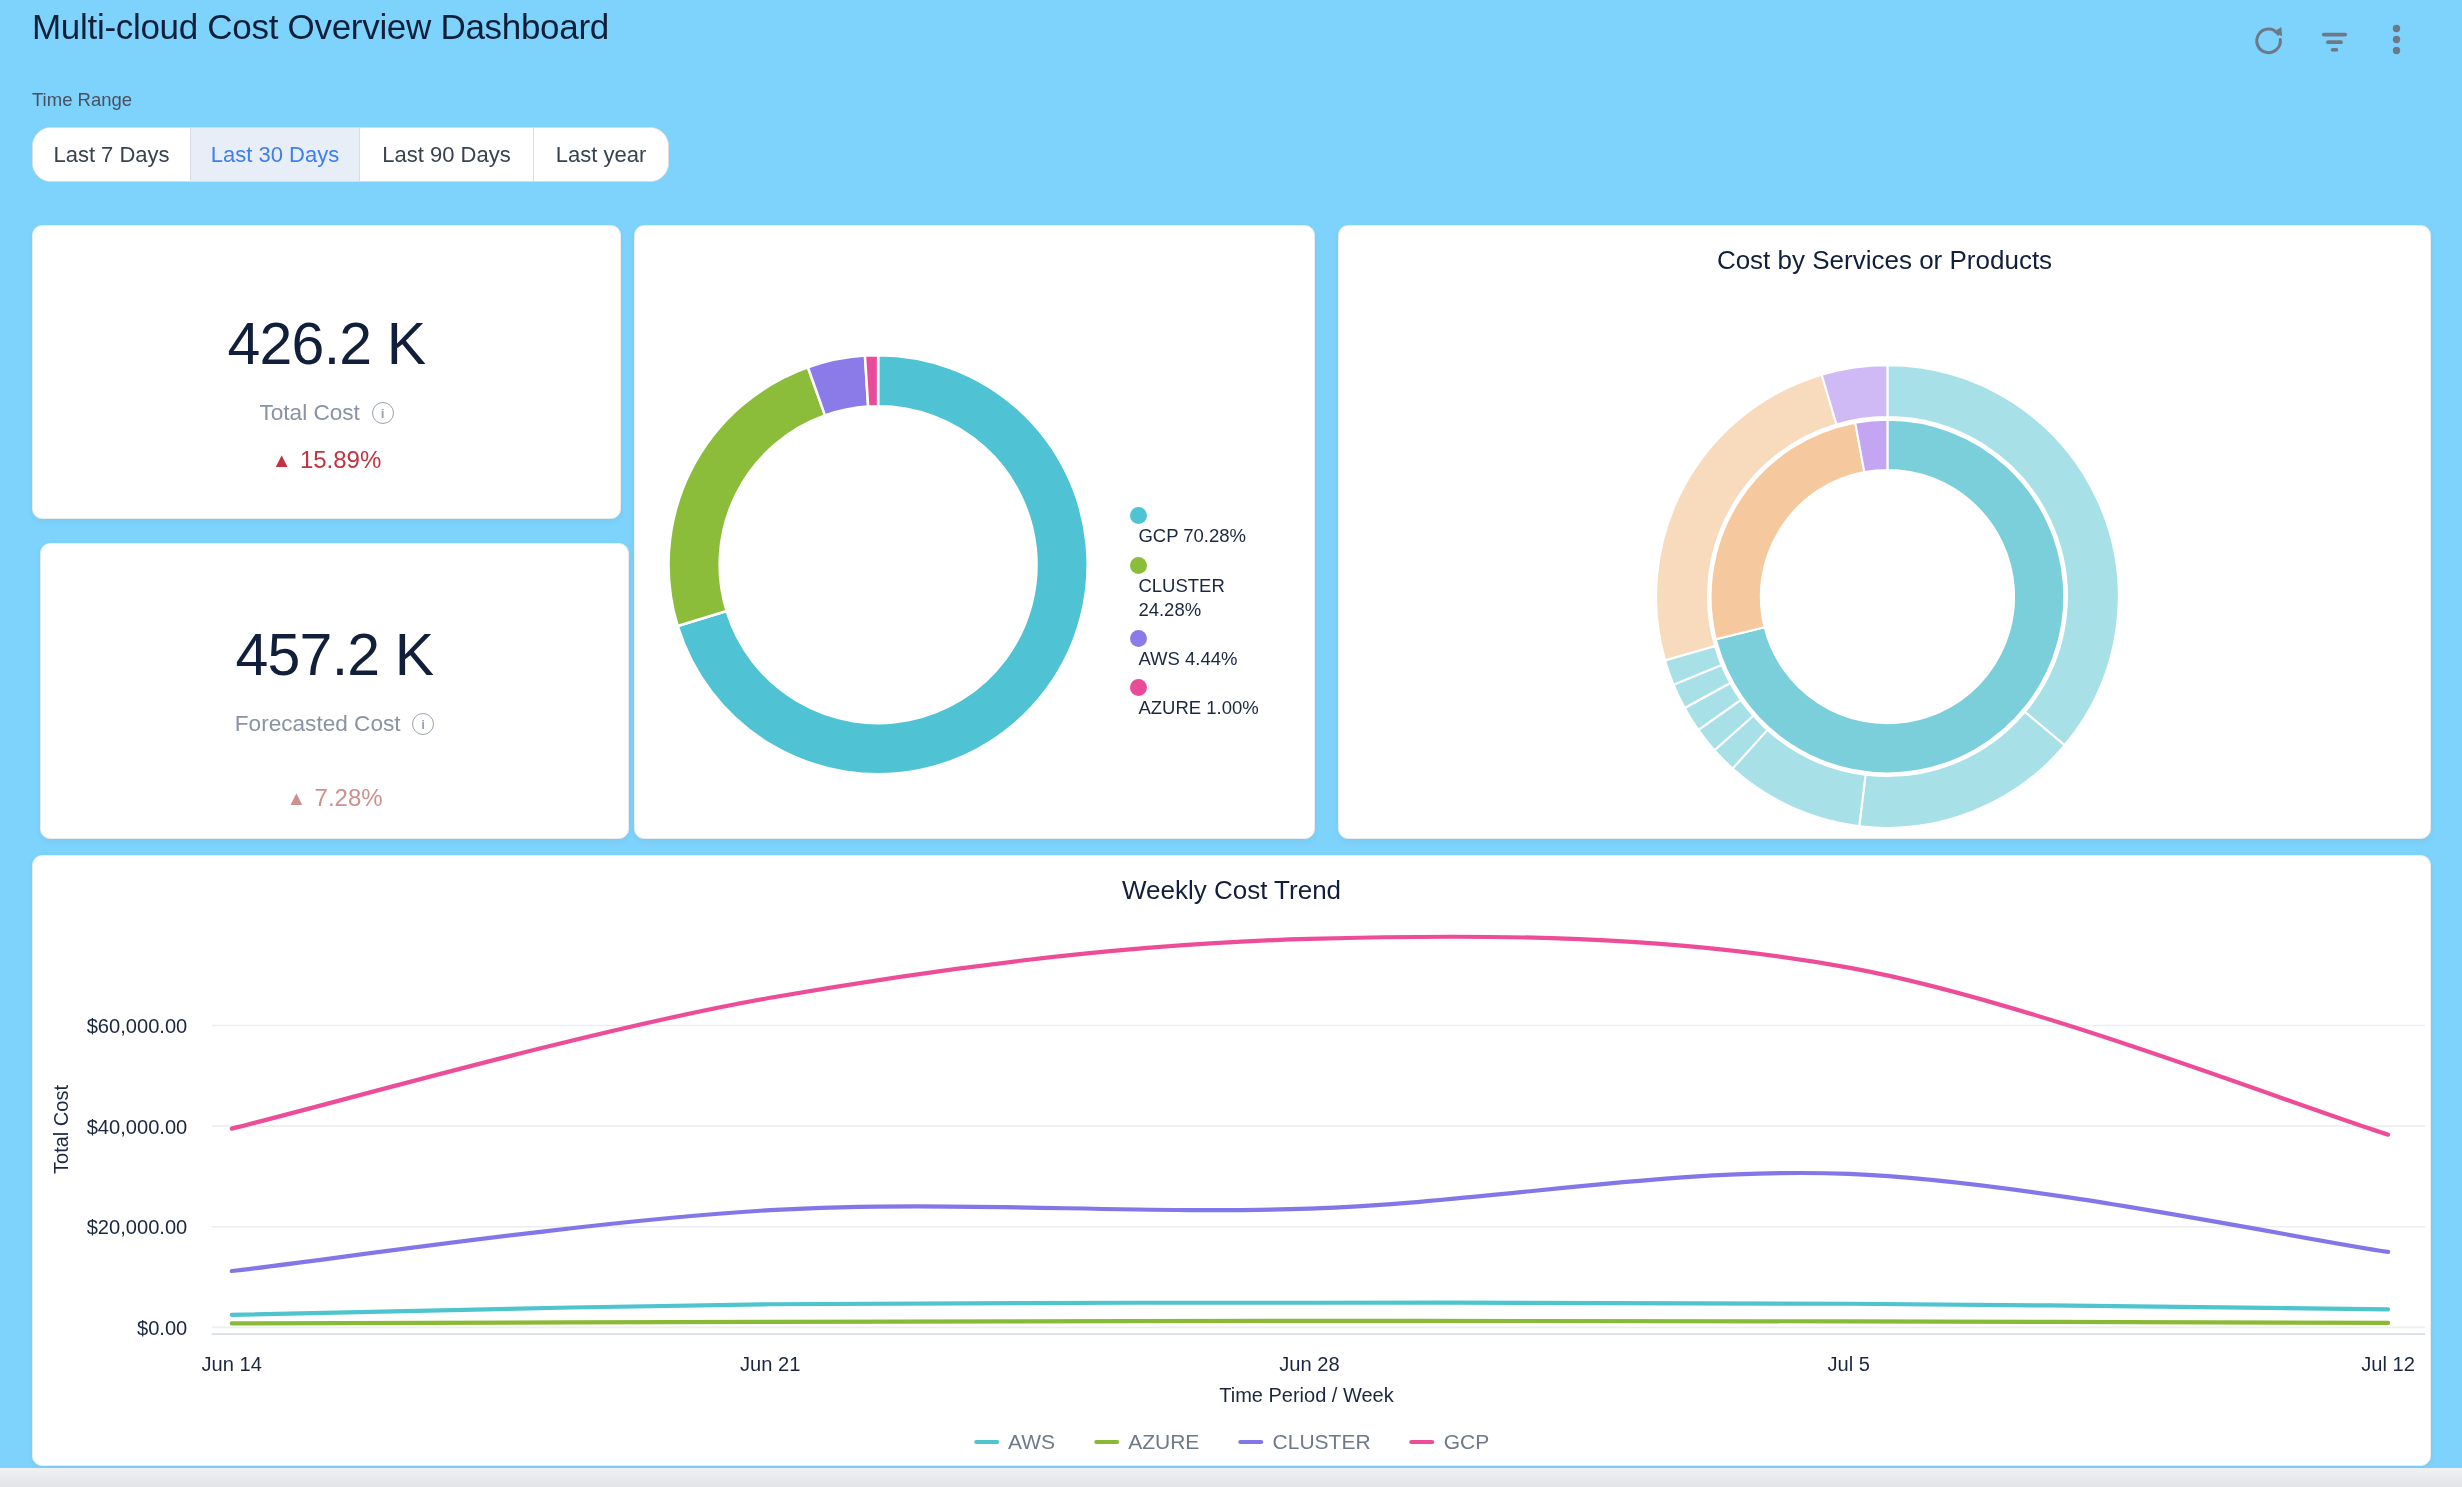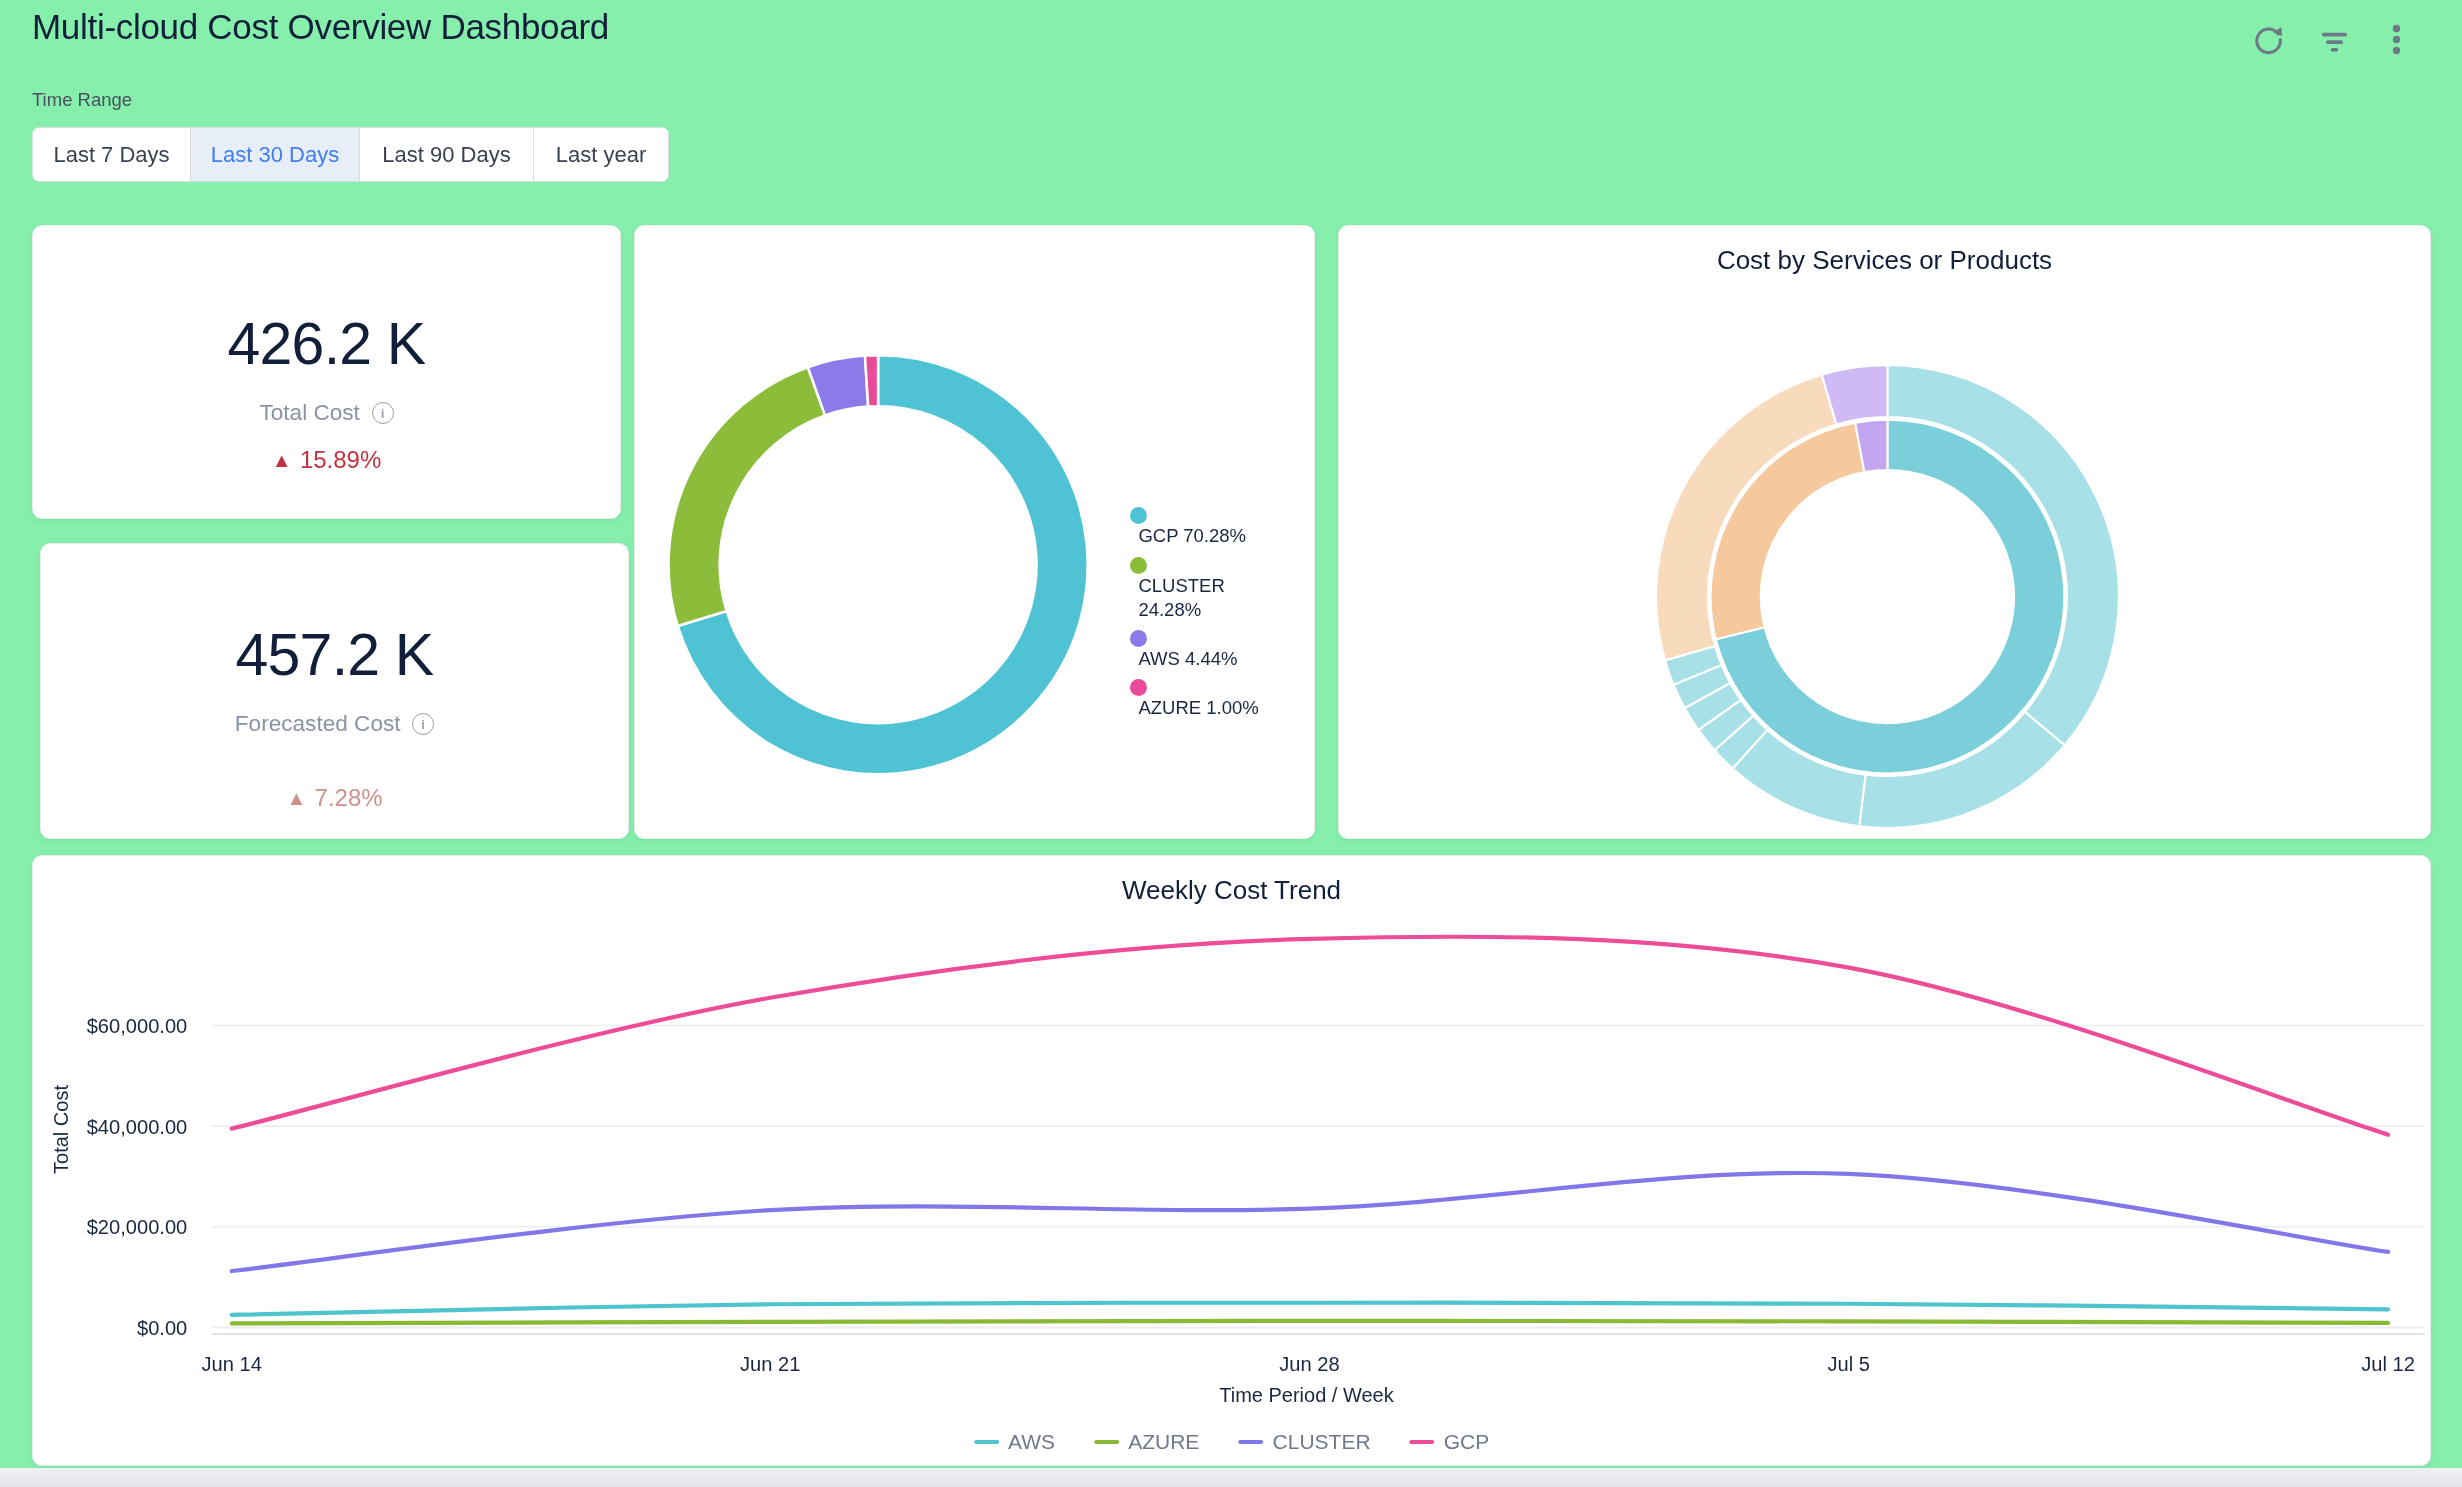--- a/index.html
+++ b/index.html
@@ -1,29 +1,29 @@
 <!DOCTYPE html>
 <html style="font-size:13.4px"><head>
 <meta charset="utf-8">
 <style>
   html,body{margin:0;padding:0;background:#EFF1F4;}
-  #root{position:relative;width:2462px;height:1488px;background:#86efac;
+  #root{position:relative;width:2462px;height:1488px;background:#7dd3fc;
         font-family:"Liberation Sans",sans-serif;overflow:hidden;}
 
   
   .page-title{position:absolute;left:32px;top:6.7px;font-size:35px;font-weight:500;
               color:#121F3A;letter-spacing:-0.3px;}
   .hdr-btn{position:absolute;top:21px;width:37px;height:37px;display:flex;
            align-items:center;justify-content:center;cursor:pointer;border-radius:6.7px;}
   #btn-refresh{left:2250px;} #btn-filter{left:2316px;} #btn-more{left:2378px;}
 
   
   .tr-label{position:absolute;left:32px;top:89px;font-size:18.5px;color:#49505F;}
   .tr-group{position:absolute;left:32px;top:127px;height:55px;display:inline-flex;
-            background:#fff;border:1.7px solid #D9DDE3;border-radius:7px;overflow:hidden;box-sizing:border-box;}
+            background:#fff;border:1.7px solid #D9DDE3;border-radius:19px;overflow:hidden;box-sizing:border-box;}
   .tr-btn{display:flex;align-items:center;justify-content:center;font-size:22px;
           color:#39424F;background:#fff;border:none;border-right:1.7px solid #D9DDE3;
           font-family:"Liberation Sans",sans-serif;cursor:pointer;padding:0;}
   .tr-btn:last-child{border-right:none;}
   .tr-btn.selected{background:#E7EEF8;color:#3E7EF1;}
 
   
   .card{position:absolute;background:#fff;border-radius:10px;border:0.8px solid #EAECEF;
         box-shadow:0 2.5px 6.7px rgba(25,39,80,0.05);box-sizing:border-box;}
   #card-kpi-1{left:32px;top:225px;width:589px;height:294px;}

